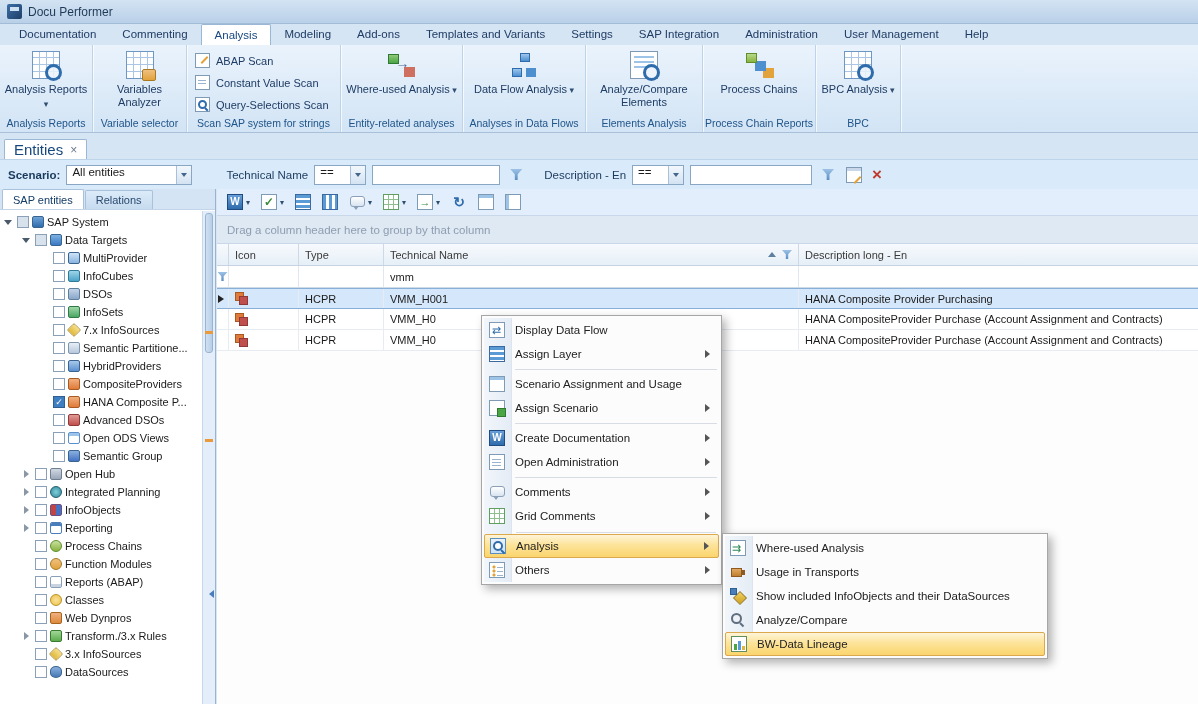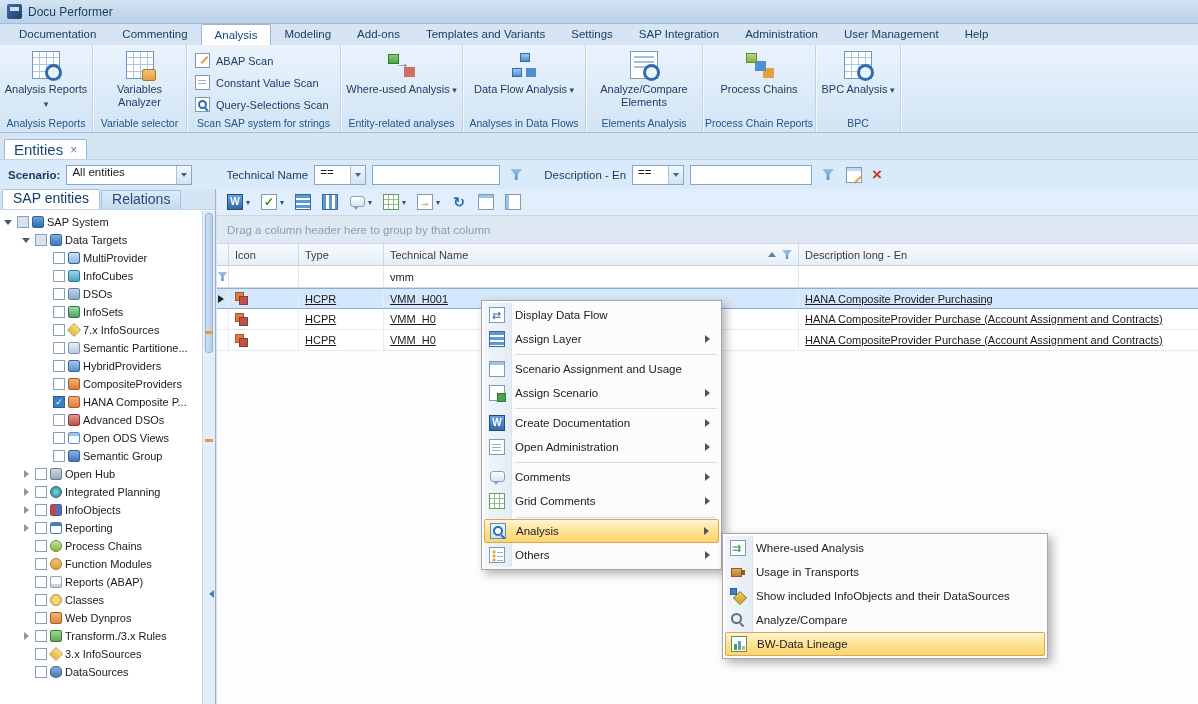--- a/index.html
+++ b/index.html
@@ -146,21 +146,21 @@
   .t-table2 { background:#fff; border:1px solid #7f9ab5; box-shadow:inset 3px 0 0 #9dc3e6; }
   .t-grid-edit { background:#fff; border:1px solid #7f9ab5; box-shadow:inset 0 3px 0 #c8d8ea; }
   .t-grid-edit::after { content:""; position:absolute; right:-1px; bottom:1px; width:9px; height:2px;
     background:#e2a33d; transform:rotate(-45deg); }
 
   
   .leftpanel { position:absolute; left:0; top:189px; width:216px; bottom:0; background:#fff;
     border-right:1px solid #9ab4d0; }
   .lp-tabs { height:21px; background:#d4e4f4; display:flex; align-items:flex-end; padding-left:2px;
     border-bottom:1px solid #c2d5e8; }
-  .lp-tab { height:19px; padding:0 10px; display:flex; font-size:14px;
+  .lp-tab { height:19px; padding:0 10px; display:flex; align-items:center; font-size:11px;
     color:#2a4a6e; background:linear-gradient(#dcebf9,#c6dbef); border:1px solid #a8c2dc;
     border-bottom:none; border-radius:2px 2px 0 0; margin-right:1px; }
   .lp-tab.m-active { background:#fff; color:#133c66; height:20px; }
   .tree { position:absolute; left:0; top:22px; right:13px; bottom:0; overflow:hidden;
     padding-top:2px; }
   .trow { display:flex; align-items:center; height:18px; gap:3px; font-size:11px;
     white-space:nowrap; }
   .d0{padding-left:2px}.d1{padding-left:20px}.d2{padding-left:38px}
   .texp { width:12px; height:12px; flex:none; display:flex; align-items:center;
     justify-content:center; }
@@ -227,41 +227,41 @@
   .ghead, .gfilter, .grow { display:flex; font-size:11px; }
   .ghead { height:22px; background:linear-gradient(#f7fafd,#e6eff7); border-bottom:1px solid #c5d3e2;
     color:#3a3a3a; }
   .ghead > div { border-right:1px solid #cdd9e5; padding-left:6px; display:flex;
     align-items:center; }
   .gfilter { height:22px; background:#fff; border-bottom:1px solid #d0dbe6; }
   .gfilter > div { border-right:1px solid #e0e7ef; padding-left:6px; display:flex;
     align-items:center; }
   .grow { height:21px; background:#fff; border-bottom:1px solid #e6ecf2; }
   .grow > div { border-right:1px solid #e6ecf2; padding-left:6px; display:flex;
-    align-items:center; overflow:hidden; white-space:nowrap;text-decoration:underline; }
+    align-items:center; overflow:hidden; white-space:nowrap; }
   .cind{width:12px; padding-left:0 !important; justify-content:center;}
   .c-icon{width:70px}.c-type{width:85px}.c-tech{width:415px}.c-desc{flex:1; border-right:none !important;}
   .gh-label{flex:1}
   .sortasc { width:0; height:0; border:4px solid transparent; border-bottom:5px solid #5f7f9f;
     margin-right:6px; margin-top:-4px; }
   .funnel.small { width:10px; height:9px; margin-right:6px; }
   .grow.m-selected { background:#d5e7fa; border-top:1px solid #88afd8; border-bottom:1px solid #88afd8; }
   .rowptr { display:none; }
   .m-selected .rowptr { display:block; width:0; height:0; border:4px solid transparent;
     border-left:6px solid #222; }
   .i-hcpr-icon { position:relative; width:13px; height:13px; display:inline-block; }
   .i-hcpr-icon::before { content:""; position:absolute; left:0; top:0; width:7px; height:7px;
     background:#e07b39; border:1px solid #a85a22; }
   .i-hcpr-icon::after { content:""; position:absolute; left:4px; top:4px; width:7px; height:7px;
     background:#c0504d; border:1px solid #8f3a38; }
 
   
   .cmenu, .smenu { position:absolute; background:#fcfcfc; border:1px solid #a6a6a6; padding:2px;
     box-shadow:4px 4px 9px rgba(0,0,0,.3); }
-  .cmenu { left:481px; top:300px; width:241px; z-index:30; }
+  .cmenu { left:481px; top:315px; width:241px; z-index:30; }
   .smenu { left:722px; top:533px; width:326px; z-index:40; }
   .cmenu::before, .smenu::before { content:""; position:absolute; left:2px; top:2px; bottom:2px;
     width:27px; background:linear-gradient(90deg,#f2f6fb,#e4ecf5); border-right:1px solid #dde4ed; }
   .cmi { height:24px; display:flex; align-items:center; position:relative; padding-right:5px;
     font-size:11.5px; color:#222; }
   .cmi.m-group_start { margin-top:6px; }
   .cmi.m-group_start::before { content:""; position:absolute; top:-3px; left:31px; right:2px;
     height:1px; background:#d8dde5; }
   .cmi-label { padding-left:10px; white-space:nowrap; }
   .cmi-arrow { margin-left:auto; width:0; height:0; border:4px solid transparent;

